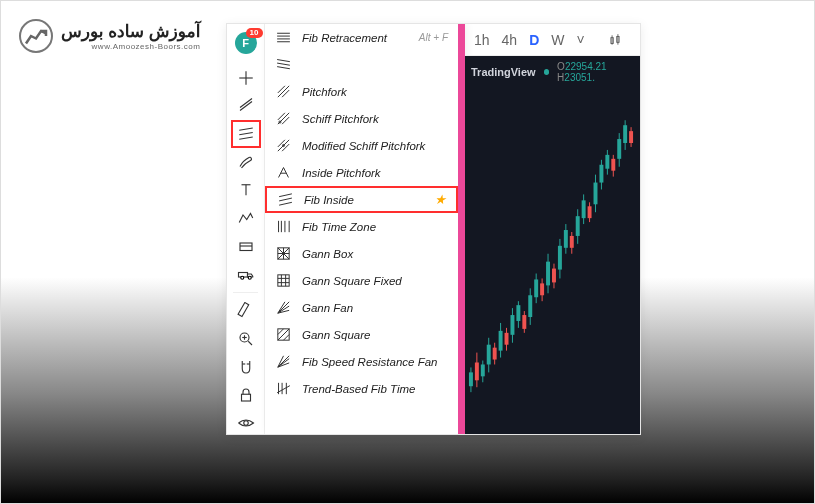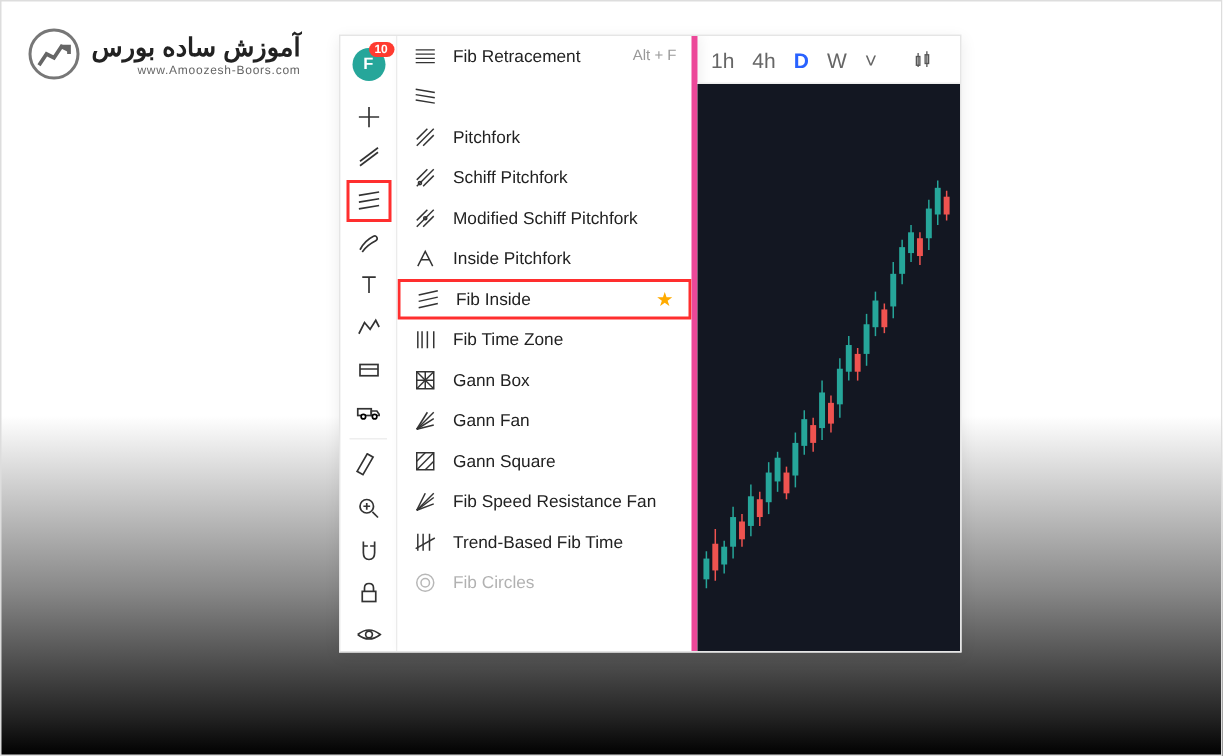--- a/index.html
+++ b/index.html
@@ -113,23 +113,24 @@
 }
 .tb-sep { height: 1px; background: #eee; margin: 4px 6px; }
 
 .dropdown {
   position: absolute;
   left: 38px;
   top: 0;
   width: 200px;
   background: #fff;
   box-shadow: 2px 0 8px rgba(0,0,0,0.06);
-  border-right: 4px solid #ec4899;
+  border-right: 7px solid #ec4899;
   height: 100%;
   overflow: hidden;
+  font-style: italic;
 }
 .dd-item {
   display: flex;
   align-items: center;
   gap: 10px;
   padding: 6px 10px;
   font-size: 11.5px;
   color: #222;
   cursor: pointer;
   position: relative;
@@ -383,20 +384,30 @@
             <rect x="4" y="4" width="16" height="16"></rect>
             <line x1="4" y1="12" x2="20" y2="12"></line>
             <line x1="12" y1="4" x2="12" y2="20"></line>
             <line x1="4" y1="4" x2="20" y2="20"></line>
             <line x1="20" y1="4" x2="4" y2="20"></line>
           </svg>
         <span>Gann Box</span>
       </div>
       <div class="dd-item">
         <svg viewBox="0 0 24 24">
+            <rect x="4" y="4" width="16" height="16"></rect>
+            <line x1="4" y1="9" x2="20" y2="9"></line>
+            <line x1="4" y1="15" x2="20" y2="15"></line>
+            <line x1="9" y1="4" x2="9" y2="20"></line>
+            <line x1="15" y1="4" x2="15" y2="20"></line>
+          </svg>
+        <span>Gann Square Fixed</span>
+      </div>
+      <div class="dd-item">
+        <svg viewBox="0 0 24 24">
             <line x1="4" y1="20" x2="20" y2="4"></line>
             <line x1="4" y1="20" x2="20" y2="10"></line>
             <line x1="4" y1="20" x2="20" y2="16"></line>
             <line x1="4" y1="20" x2="14" y2="4"></line>
           </svg>
         <span>Gann Fan</span>
       </div>
       <div class="dd-item">
         <svg viewBox="0 0 24 24">
             <rect x="4" y="4" width="16" height="16"></rect>
@@ -416,27 +427,20 @@
         <span>Fib Speed Resistance Fan</span>
       </div>
       <div class="dd-item">
         <svg viewBox="0 0 24 24">
             <line x1="5" y1="4" x2="5" y2="20"></line>
             <line x1="10" y1="4" x2="10" y2="20"></line>
             <line x1="16" y1="4" x2="16" y2="20"></line>
             <line x1="3" y1="18" x2="21" y2="8"></line>
           </svg>
         <span>Trend-Based Fib Time</span>
-      </div>
-      <div class="dd-item dd-faded">
-        <svg viewBox="0 0 24 24">
-            <circle cx="12" cy="12" r="4"></circle>
-            <circle cx="12" cy="12" r="8"></circle>
-          </svg>
-        <span>Fib Circles</span>
       </div>
     </div>
 
     <div class="chart-area">
       <div class="chart-header">
         <span class="tf">1h</span>
         <span class="tf">4h</span>
         <span class="tf tf-active">D</span>
         <span class="tf">W</span>
         <span class="tf">˅</span>
@@ -451,20 +455,28 @@
           </span>
         <span class="vsep"></span>
         <span class="hdr-icon">
             <svg viewBox="0 0 24 24">
               <path d="M3 16 Q8 6 13 12 Q18 18 21 8"></path>
             </svg>
           </span>
 
       </div>
       <div class="chart-body">
+        <div class="chart-info">
+          <span class="brand">TradingView</span>
+          <span class="dot"></span>
+          <span class="ohlc">
+            <span class="o-label">O</span><span class="o-val-g">22954.21</span>
+            <span class="o-label">H</span><span class="o-val-g">23051.</span>
+          </span>
+        </div>
         <svg class="candles" viewBox="0 0 177 380" preserveAspectRatio="none">
           <g stroke-width="1">
             <line x1="6" y1="315" x2="6" y2="340" stroke="#26a69a"></line>
               <rect x="4" y="320" width="4" height="14" fill="#26a69a"></rect>
             <line x1="12" y1="300" x2="12" y2="335" stroke="#ef5350"></line>
               <rect x="10" y="310" width="4" height="18" fill="#ef5350"></rect>
             <line x1="18" y1="308" x2="18" y2="330" stroke="#26a69a"></line>
               <rect x="16" y="312" width="4" height="12" fill="#26a69a"></rect>
             <line x1="24" y1="285" x2="24" y2="320" stroke="#26a69a"></line>
               <rect x="22" y="292" width="4" height="20" fill="#26a69a"></rect>

